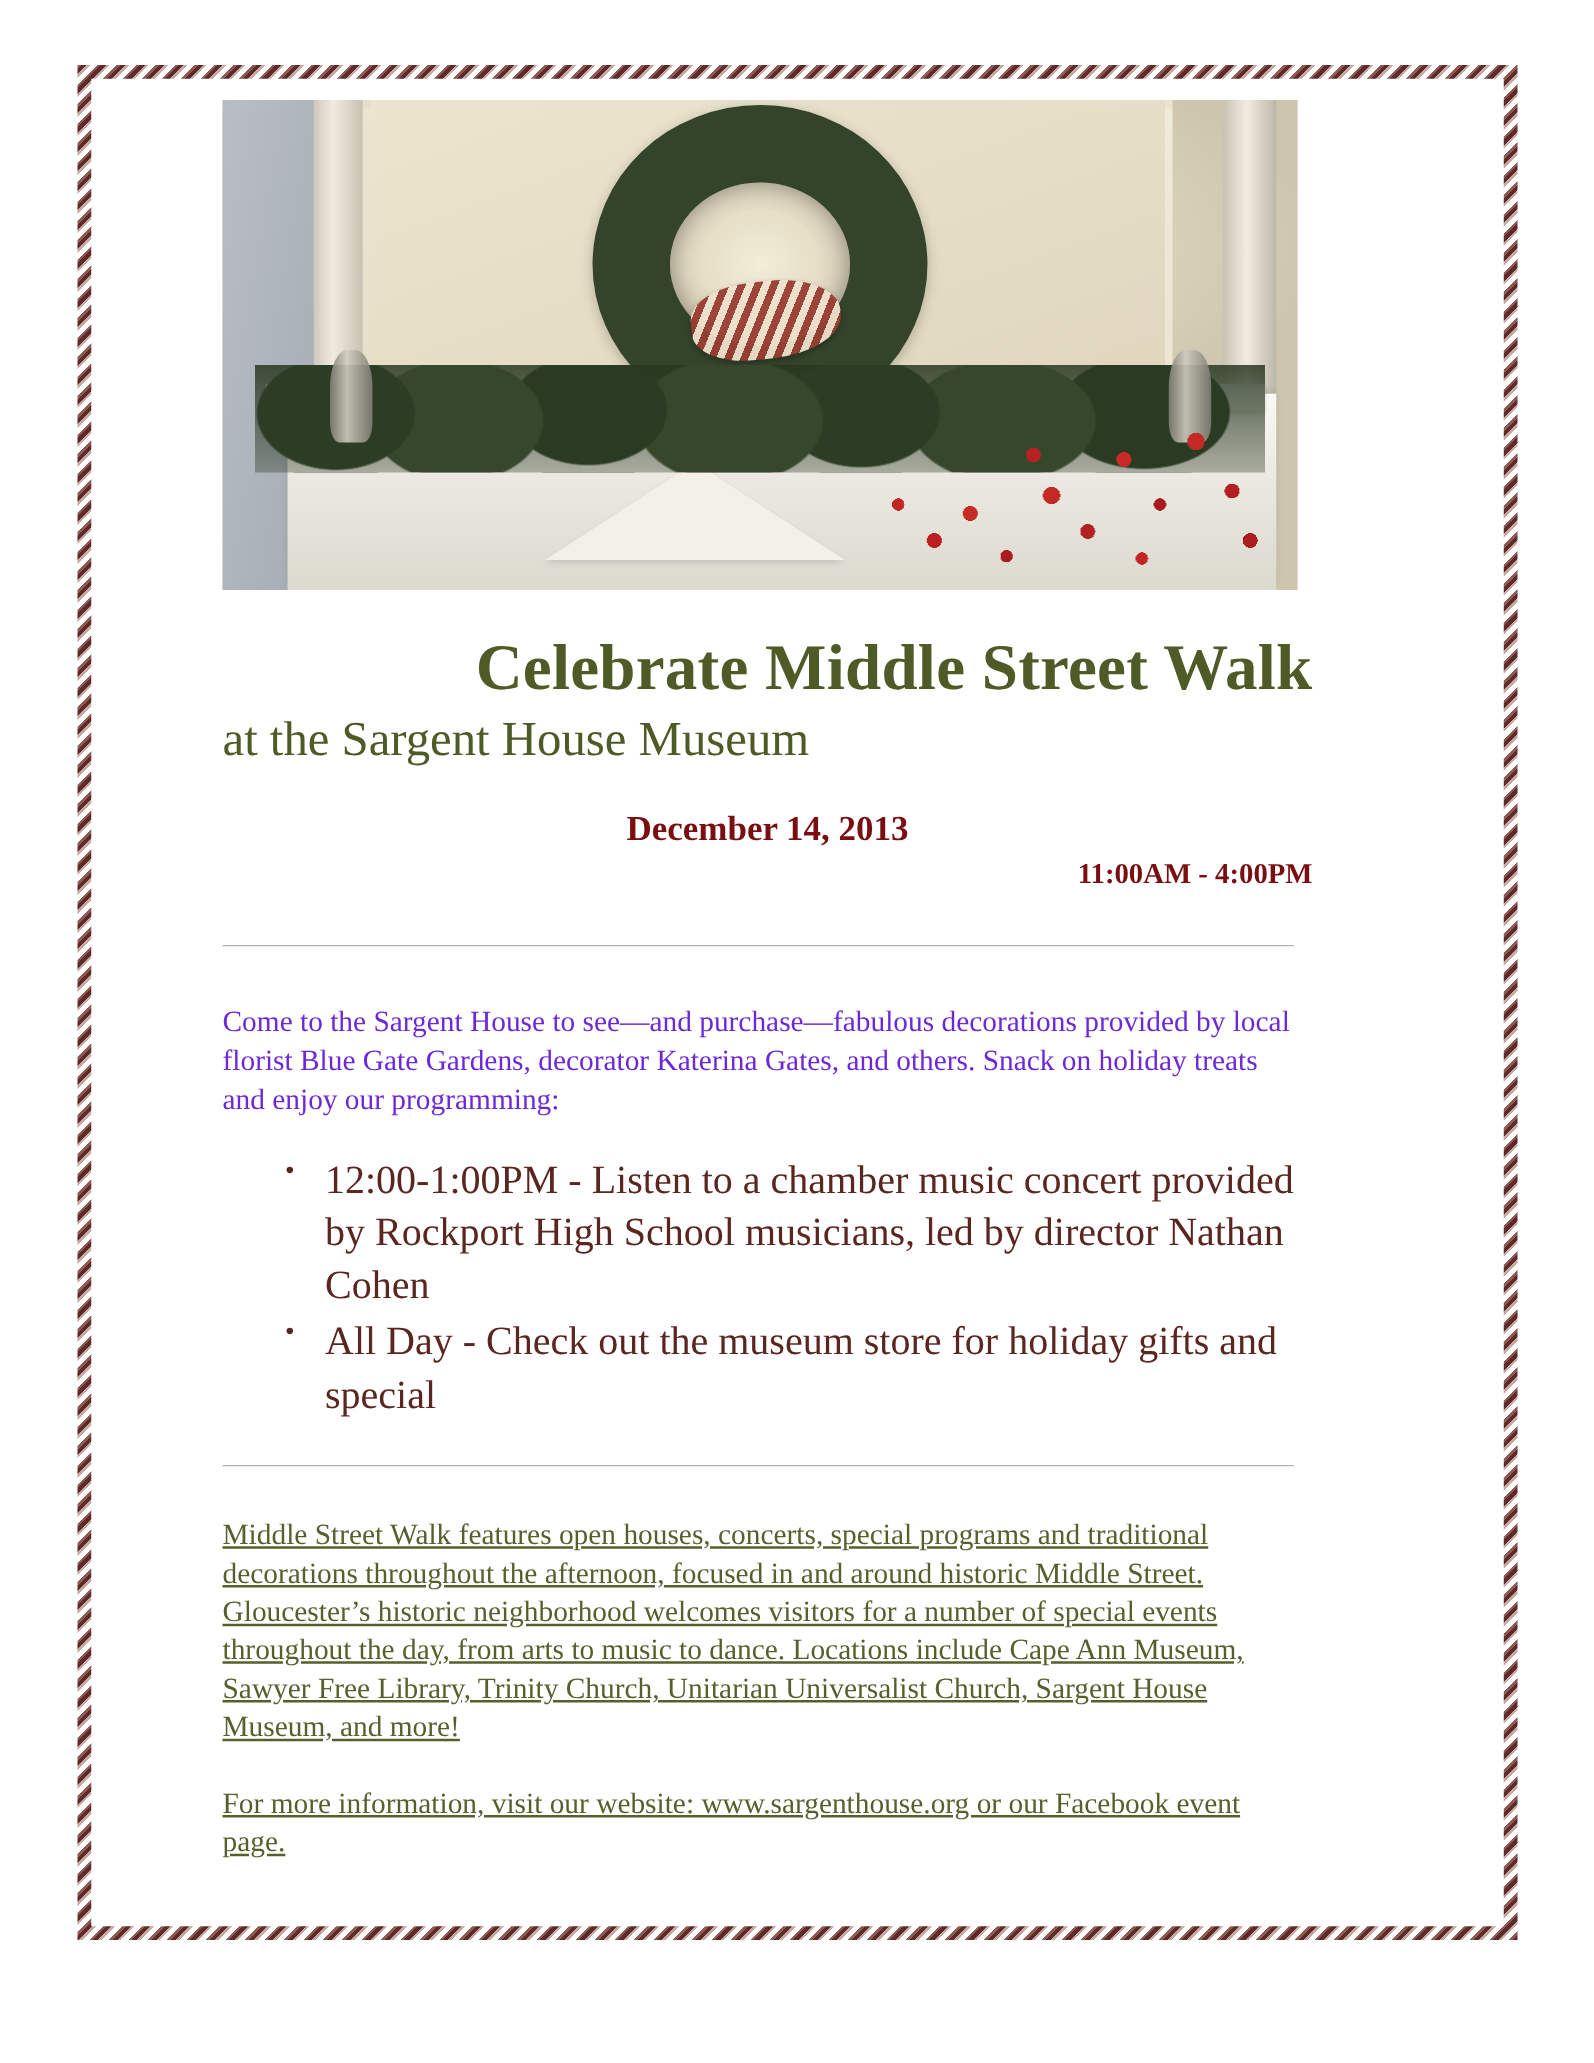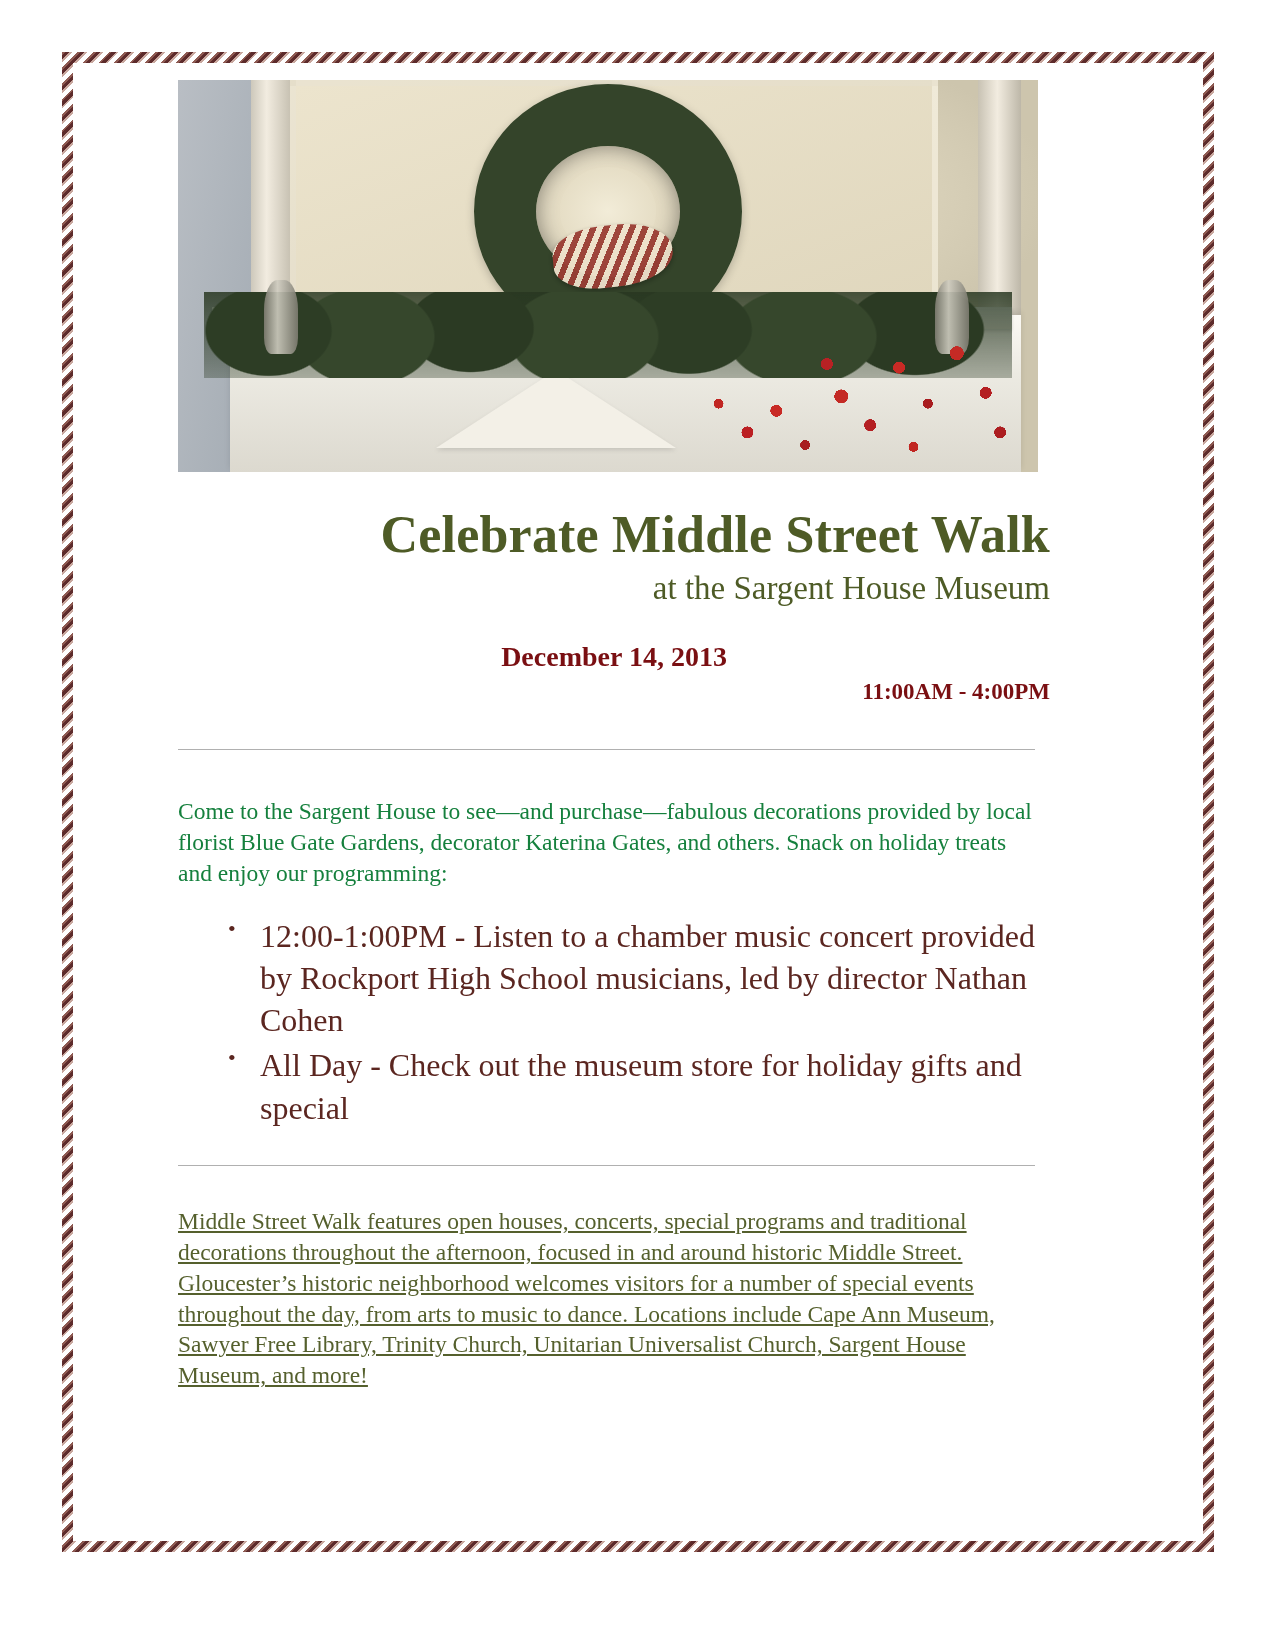--- a/index.html
+++ b/index.html
@@ -191,22 +191,22 @@
     margin: 34px 0 0 0;
     text-align: right;
     font-size: 52px;
     font-weight: bold;
     color: #4e5b26;
     letter-spacing: 0.2px;
     line-height: 1.12;
   }
   .subtitle {
     margin: 6px 0 0 0;
-    text-align: right;
-    font-size: 33px;
+    text-align: left;
+    font-size: 39px;
     font-weight: normal;
     color: #4e5b26;
     line-height: 1.15;
   }
   .date {
     margin: 32px 0 0 0;
     text-align: center;
     font-size: 28px;
     font-weight: bold;
     color: #7a0f12;
@@ -226,21 +226,21 @@
     background: #b0b0b0;
     margin: 44px 0 0 0;
     width: 857px;
   }
   .rule.second { margin-top: 36px; }
 
   
   .lead {
     margin: 46px 0 0 0;
     font-size: 23.5px;
-    color: #15803d;
+    color: #6d28d9;
     line-height: 1.31;
     width: 855px;
   }
   ul.program {
     margin: 26px 0 0 0;
     padding: 0 0 0 50px;
     list-style: none;
     width: 810px;
   }
   ul.program li {
@@ -317,16 +317,17 @@
     <p class="lead">Come to the Sargent House to see—and purchase—fabulous decorations provided by local florist Blue Gate Gardens, decorator Katerina Gates, and others. Snack on holiday treats and enjoy our programming:</p>
 
     <ul class="program">
       <li>12:00-1:00PM - Listen to a chamber music concert provided by Rockport High School musicians, led by director Nathan Cohen</li>
       <li>All Day - Check out the museum store for holiday gifts and special</li>
     </ul>
 
     <div class="rule second"></div>
 
     <p class="para">Middle Street Walk features open houses, concerts, special programs and traditional decorations throughout the afternoon, focused in and around historic Middle Street. Gloucester’s historic neighborhood welcomes visitors for a number of special events throughout the day, from arts to music to dance. Locations include Cape Ann Museum, Sawyer Free Library, Trinity Church, Unitarian Universalist Church, Sargent House Museum, and more!</p>
+    <p class="para second">For more information, visit our website: www.sargenthouse.org or our Facebook event page.</p>
 
 
   </div>
 </div>
 
 </body></html>

